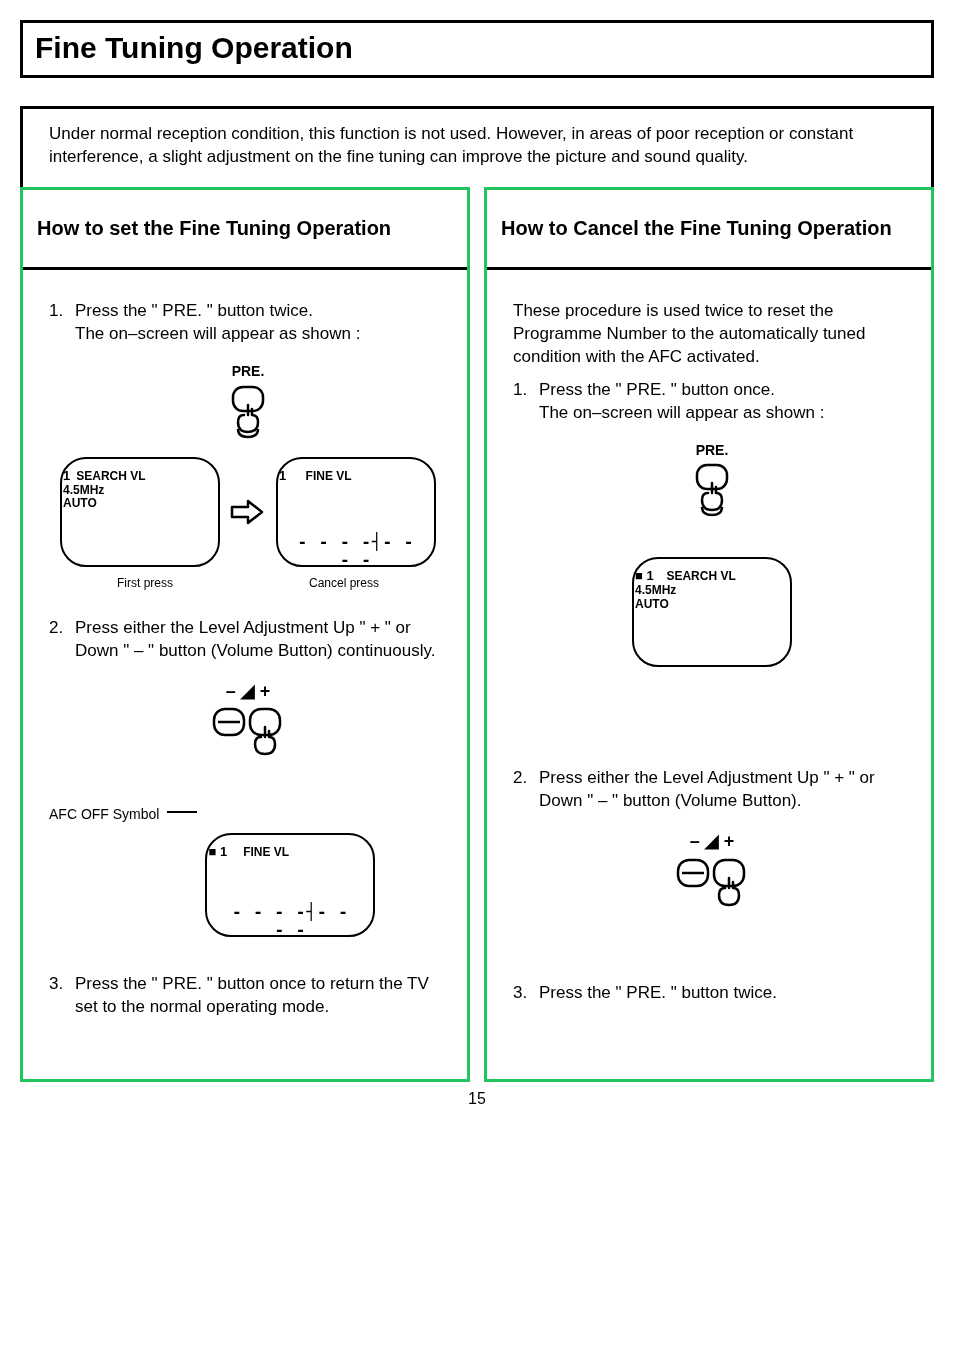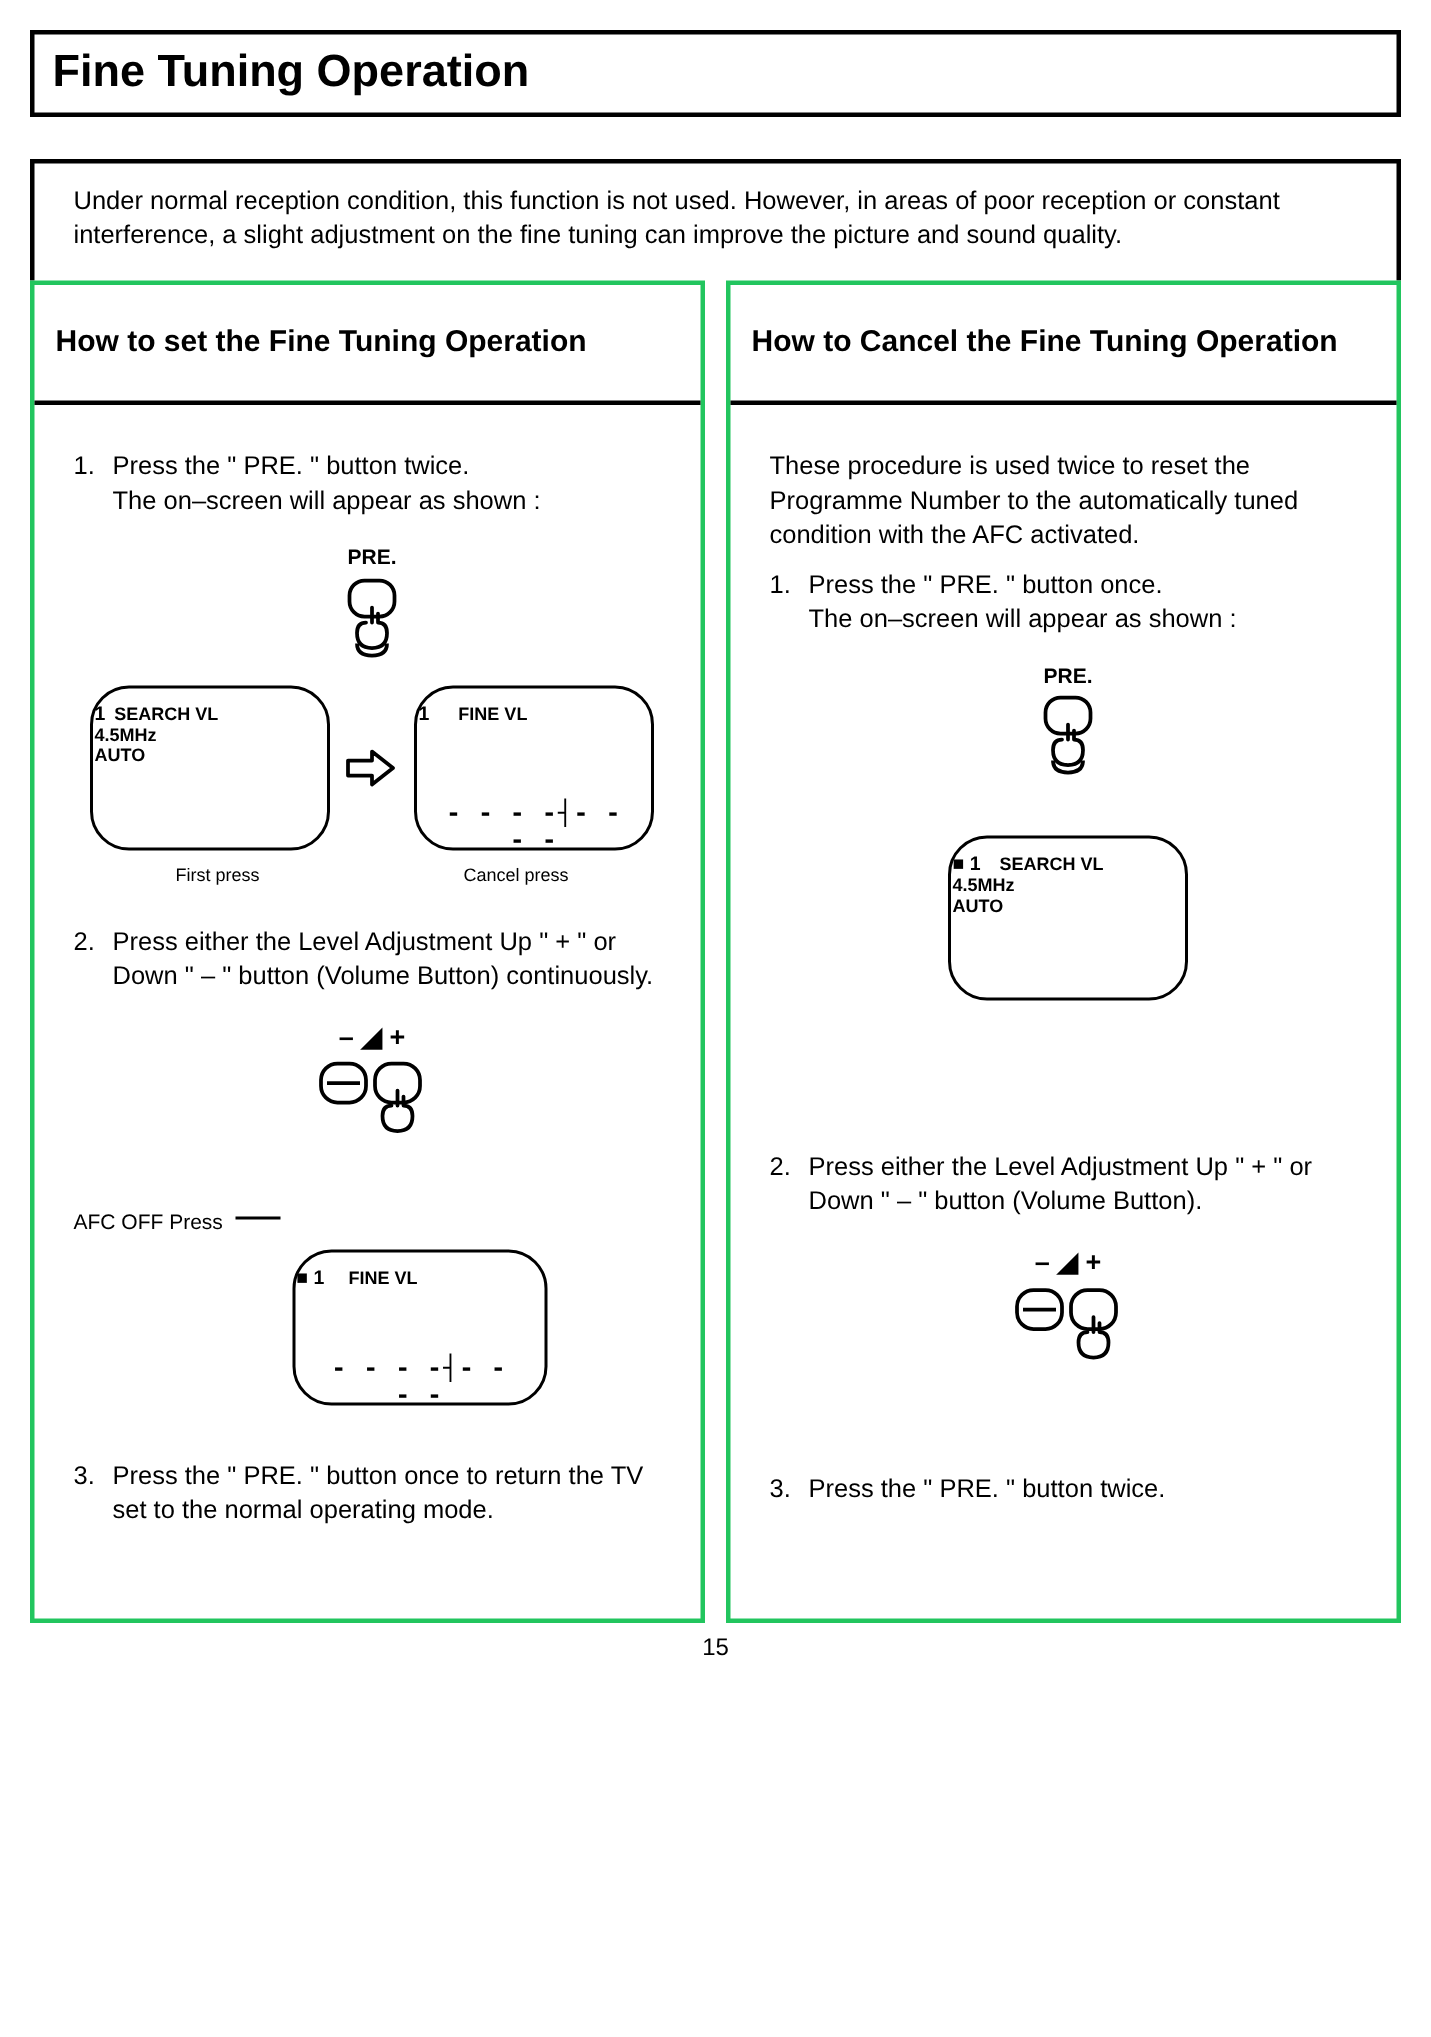--- a/index.html
+++ b/index.html
@@ -207,21 +207,21 @@
           <rect x="6" y="4" width="30" height="26" rx="11" fill="none" stroke="#000" stroke-width="2.5"></rect>
           <line x1="10" y1="17" x2="32" y2="17" stroke="#000" stroke-width="2.5"></line>
           <rect x="42" y="4" width="30" height="26" rx="11" fill="none" stroke="#000" stroke-width="2.5"></rect>
           <path d="M57 22 v10 M53 32 q-6 0 -6 7 q0 10 10 10 q10 0 10 -10 q0 -7 -6 -7 M61 32 v-6" fill="none" stroke="#000" stroke-width="2.5" stroke-linecap="round"></path>
         </svg>
       </div>
 
       <div class="spacer-sm"></div>
 
       <div class="afc-row">
-        <div class="afc-label">AFC OFF Press</div>
+        <div class="afc-label">AFC OFF Symbol</div>
         <div class="afc-line"></div>
         <div class="screen" style="width:170px;height:104px;margin-top:36px;">
           <div><span class="chnum">■ 1</span>&nbsp;&nbsp;&nbsp;<span>FINE VL</span></div>
           <div class="slider-dashes">- - - -┤- - - -</div>
         </div>
       </div>
 
       <div class="step">
         <div class="num">3.</div>
         <div>Press the " PRE. " button once to return the TV  set to the normal operating mode.</div>

